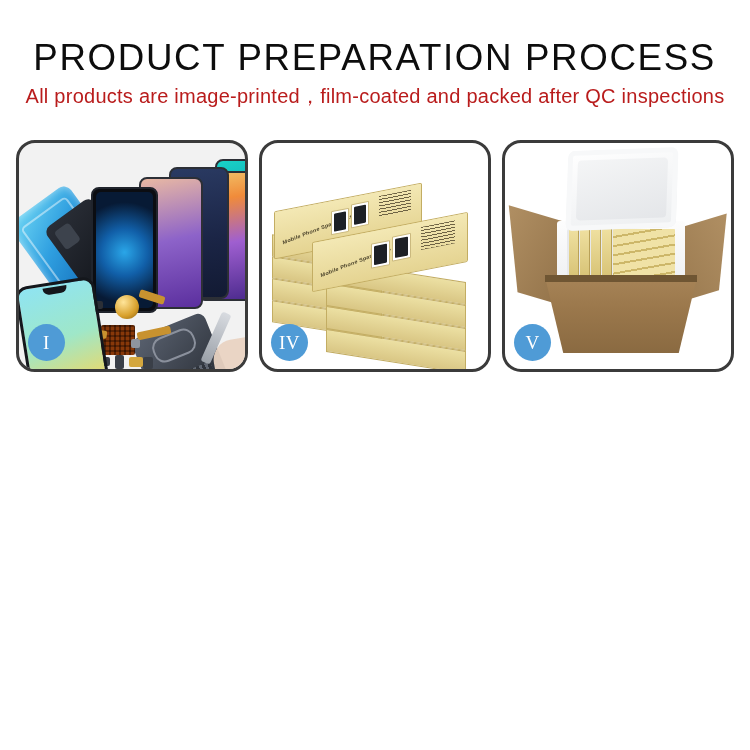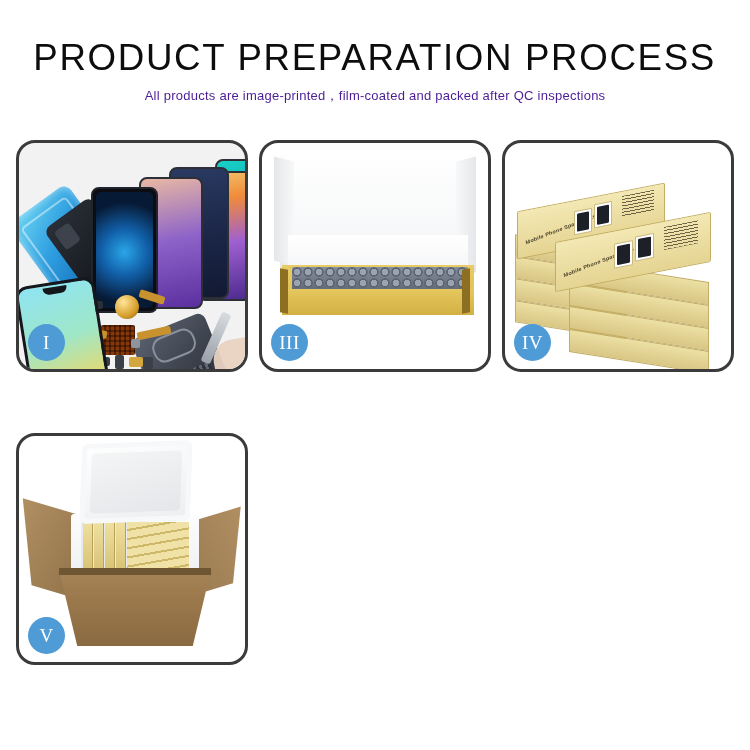--- a/index.html
+++ b/index.html
@@ -24,24 +24,24 @@
     font-weight:400;
     letter-spacing:1.6px;
     color:#0d0d0d;
     line-height:40px;
     white-space:nowrap;
     transform:scaleX(1.02);
   }
   .subtitle{
     margin-top:9px;
     font-family:"Liberation Sans", sans-serif;
-    font-size:13px;
+    font-size:20px;
     font-weight:400;
     letter-spacing:0.25px;
-    color:#4c1d95;
+    color:#b91c1c;
     line-height:18px;
     white-space:nowrap;
   }
 
   
   .grid{
     position:absolute;left:16px;top:140px;
     width:718px;height:556px;
     display:grid;
     grid-template-columns:repeat(3,232px);
@@ -440,36 +440,20 @@
           <div class="sp sp8"></div>
           <div class="p1-hand"></div>
           <div class="p1-tool"></div>
           <div class="ph p1-front"></div>
         </div>
         <div class="badge">I</div>
       </div>
     </div>
 
 
-    <div class="cell">
-      <div class="frame">
-        <div class="scene">
-          <div class="p3-lid"></div>
-          <div class="p3-lidflapL"></div>
-          <div class="p3-lidflapR"></div>
-          <div class="p3-foam"></div>
-          <div class="p3-tray"></div>
-          <div class="p3-bubble"></div>
-          <div class="p3-trayfront"></div>
-          <div class="p3-trayL"></div>
-          <div class="p3-trayR"></div>
-        </div>
-        <div class="badge">III</div>
-      </div>
-    </div>
 
     <div class="cell">
       <div class="frame">
         <div class="scene">
           <div class="stack">
 
             <div class="slab" style="left:4px;  top:78px;  width:108px; height:20px; transform:skewY(9deg);"></div>
             <div class="slab" style="left:4px;  top:100px; width:108px; height:20px; transform:skewY(9deg);"></div>
             <div class="slab" style="left:4px;  top:122px; width:108px; height:20px; transform:skewY(9deg);"></div>
             <div class="slab" style="left:4px;  top:144px; width:108px; height:20px; transform:skewY(9deg);"></div>

